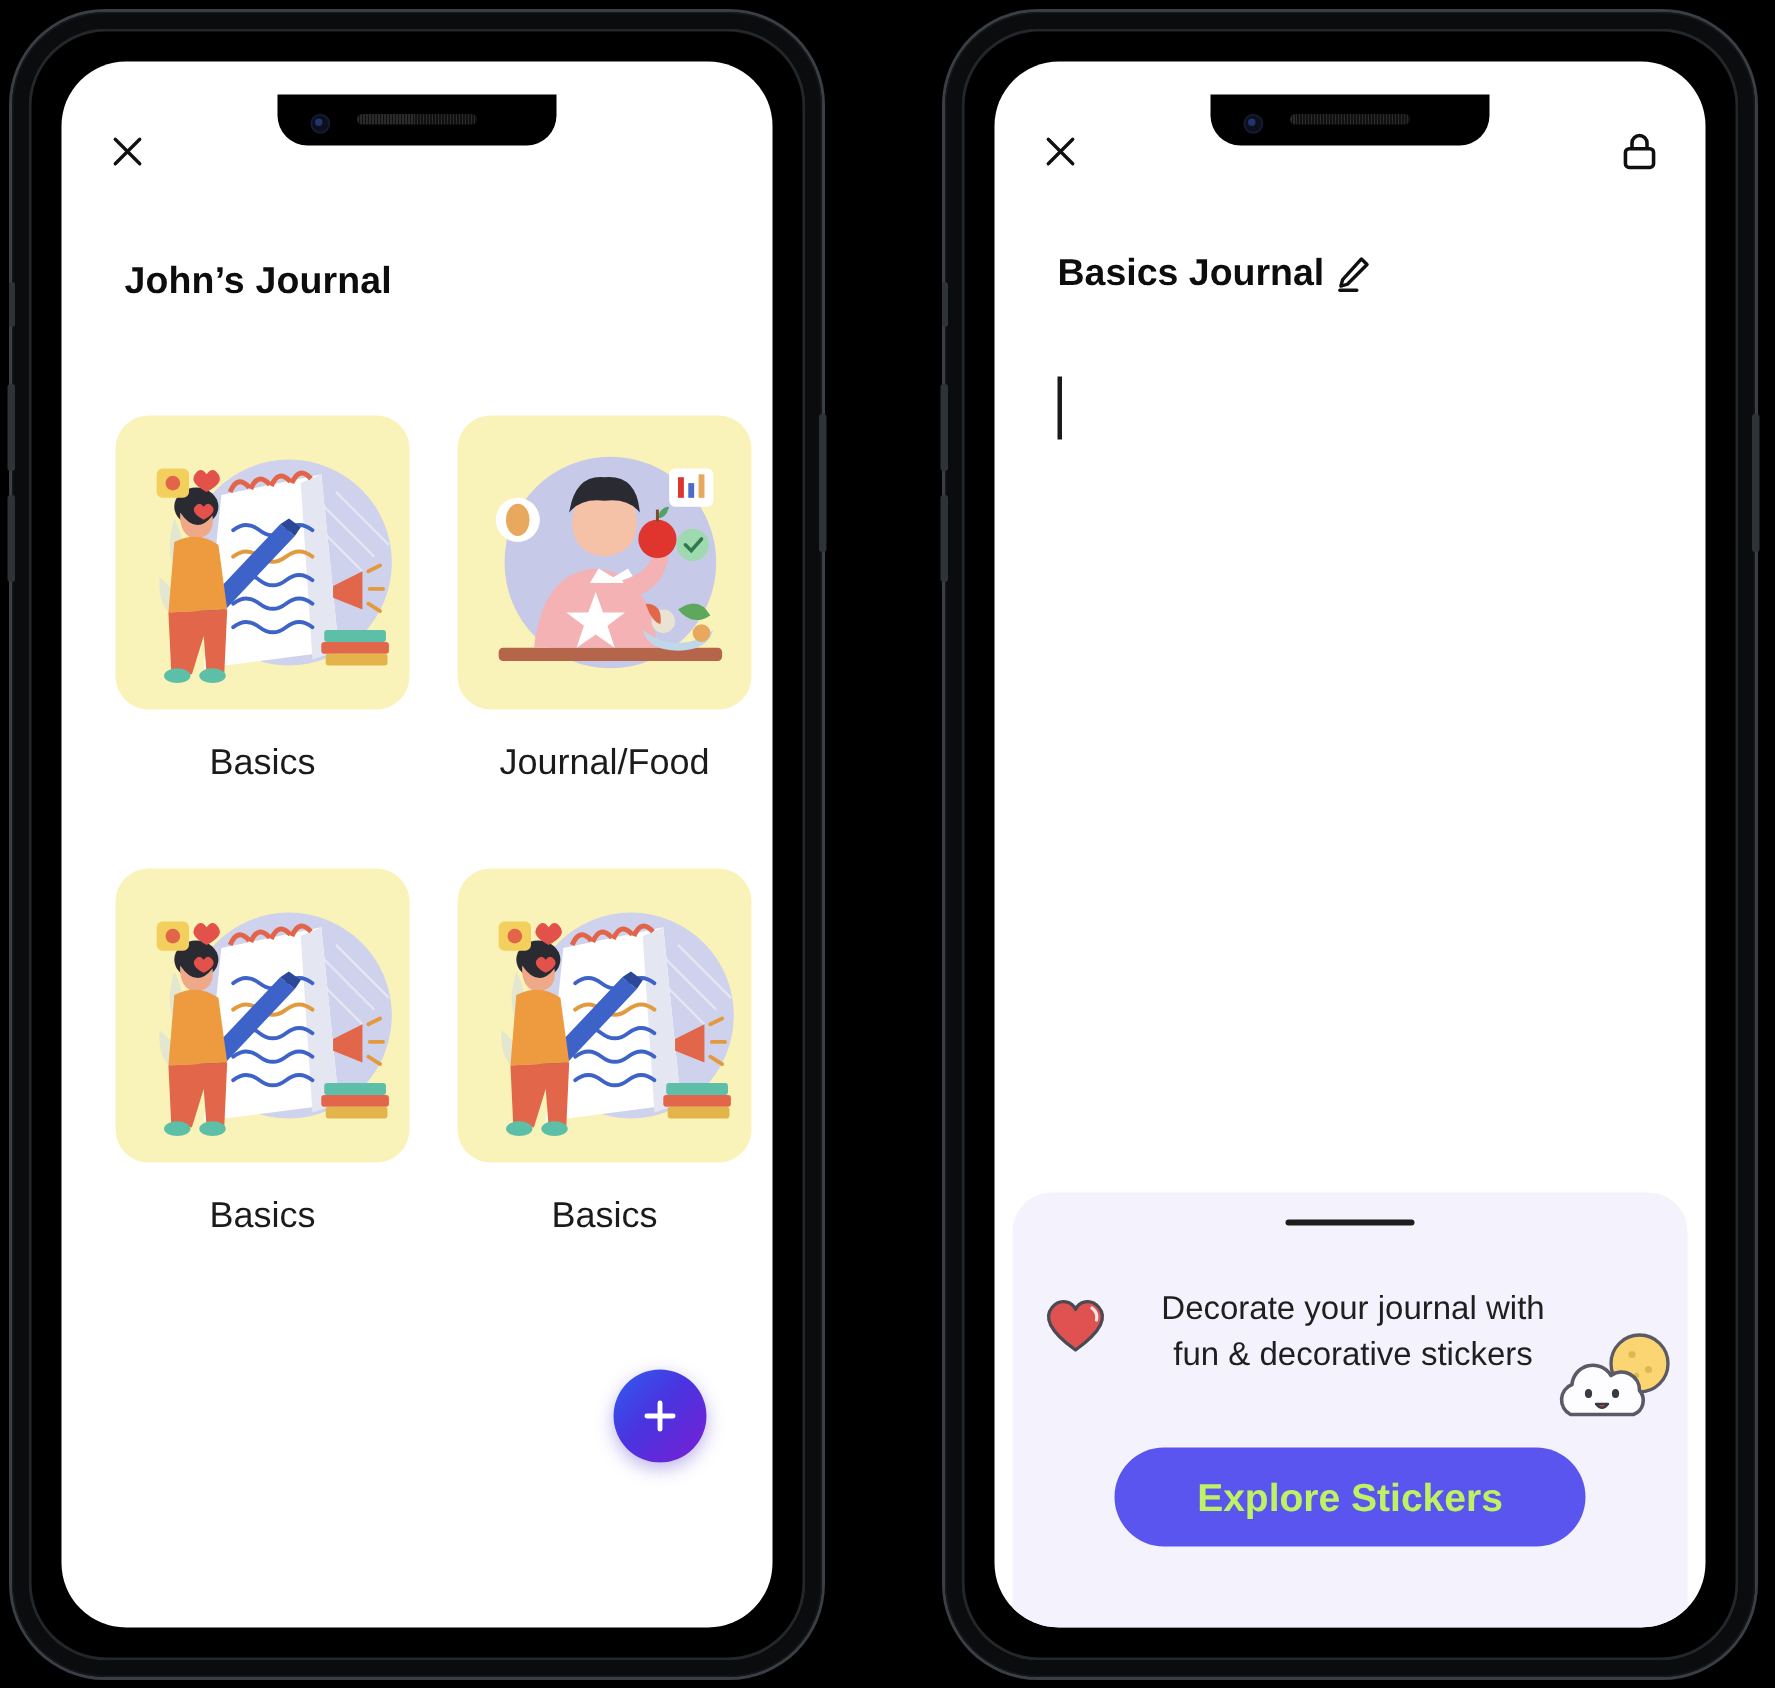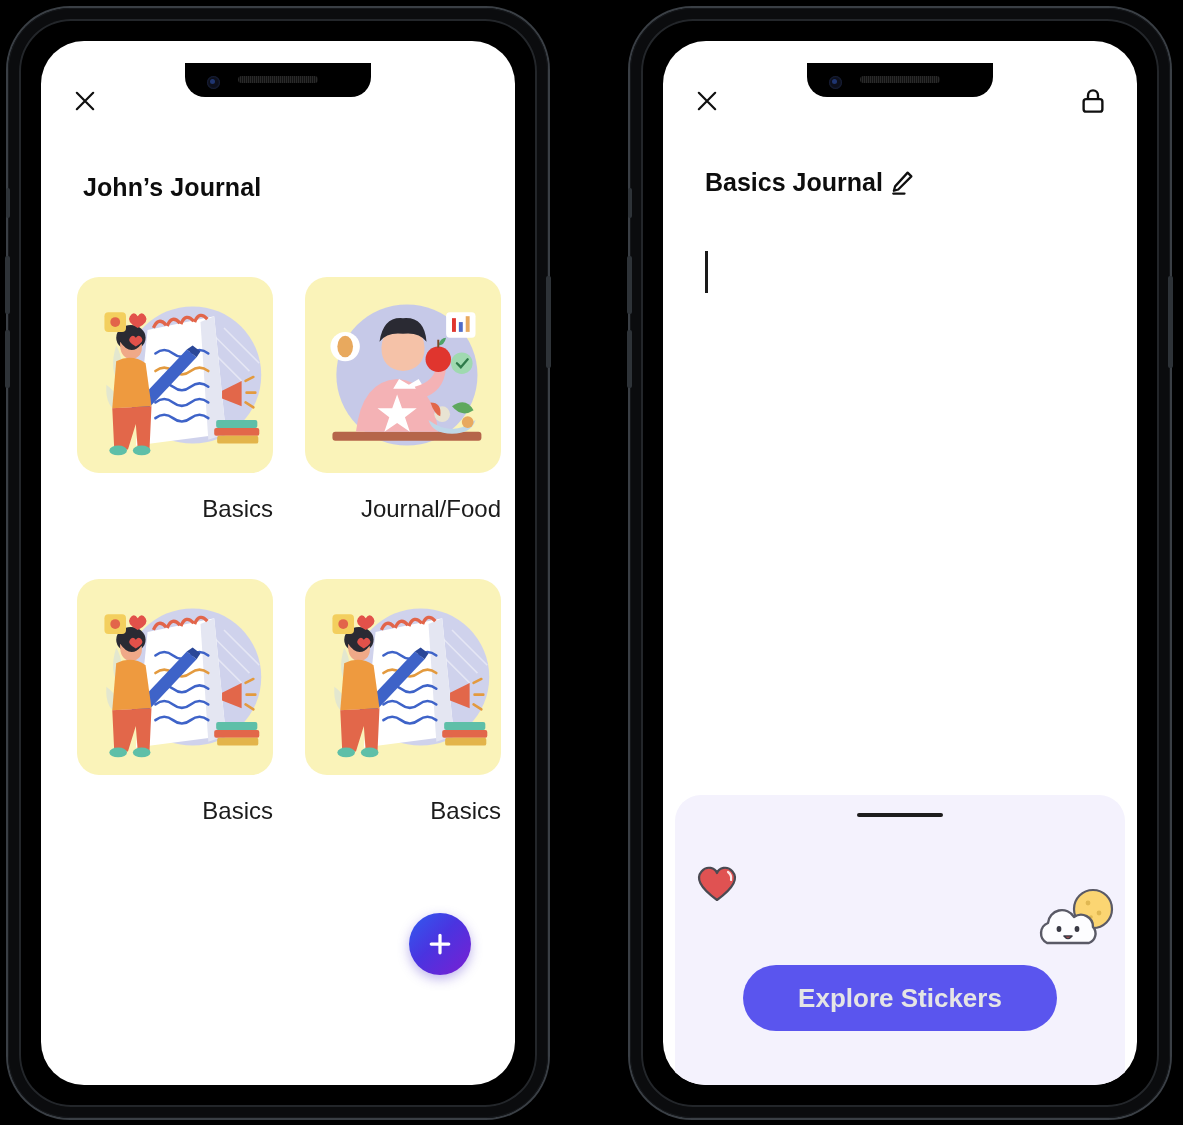--- a/index.html
+++ b/index.html
@@ -41,21 +41,21 @@
   .icon-btn { position: absolute; width: 44px; height: 44px; display: flex;
               align-items: center; justify-content: center; cursor: pointer; }
   .close-btn { left: 22px; top: 0; }
   .lock-btn  { right: 22px; top: 0; }
 
   
   .page-title { position: absolute; top: 132px; left: 42px; font-size: 25px;
                 font-weight: 700; color: #0d0d0d; letter-spacing: .1px; }
   .grid { position: absolute; top: 236px; left: 36px; right: 30px;
           display: grid; grid-template-columns: 1fr 1fr; row-gap: 56px; column-gap: 32px; }
-  .card { display: flex; flex-direction: column; align-items: flex-end; cursor: pointer; }
+  .card { display: flex; flex-direction: column; align-items: center; cursor: pointer; }
   .thumb { width: 196px; height: 196px; border-radius: 22px; background: #FAF3B9;
            position: relative; overflow: hidden; }
   .card-label { margin-top: 22px; font-size: 24px; color: #1b1b1b; text-align: center;
                 white-space: nowrap; }
   .fab { position: absolute; right: 44px; bottom: 110px; width: 62px; height: 62px;
          border-radius: 50%;
          background: linear-gradient(135deg, #2f5cf0 0%, #4a34e0 45%, #7a1fd2 100%);
          display: flex; align-items: center; justify-content: center; cursor: pointer;
          box-shadow: 0 4px 12px rgba(70,40,200,.35); }
   .fab svg { width: 30px; height: 30px; }
@@ -75,21 +75,21 @@
            padding-top: 18px; }
   .handle { width: 86px; height: 4px; border-radius: 3px; background: #1d1d1d;
             margin: 0 auto 10px; cursor: grab; }
   .sheet-body { position: relative; height: 150px; }
   .sheet-text { position: absolute; left: 96px; right: 92px; top: 22px; text-align: center; }
   .sheet-title { font-size: 25px; font-weight: 700; color: #141414; }
   .sheet-sub { margin-top: 8px; font-size: 22px; line-height: 1.4; color: #1f1f1f; }
   .heart-sticker { position: absolute; left: 18px; top: 30px; width: 48px; height: 48px; }
   .cloud-sticker { position: absolute; right: 8px; top: 58px; width: 84px; height: 70px; }
   .explore-btn { position: absolute; left: 68px; right: 68px; bottom: 54px; height: 66px;
-                 border-radius: 34px; background: #5A55EE; color: #e5e5e5;
+                 border-radius: 34px; background: #5A55EE; color: #bef264;
                  display: flex; align-items: center; justify-content: center;
                  font-size: 26px; font-weight: 700; cursor: pointer; }
 
   
   .illus { position: absolute; inset: 0; }
   .illus svg { width: 100%; height: 100%; display: block; }
 </style>
 </head>
 <body>
 
@@ -377,21 +377,22 @@
 
           <div class="sheet-body">
 
             <svg class="heart-sticker" viewBox="0 0 48 48">
               <path d="M24 43 C6 30 3 21 8.5 14.5 C14 8 22 11 24 16 C26 11 34 8 39.5 14.5 C45 21 42 30 24 43Z" fill="#E05252" stroke="#4A4A52" stroke-width="2.2" stroke-linejoin="round"></path>
               <path d="M35 15 q4 3 3 8" stroke="#ffffff" stroke-width="2.2" fill="none" stroke-linecap="round" opacity=".85"></path>
             </svg>
 
             <div class="sheet-text">
               <div class="sheet-sub">
-                <br>
+                <span>Decorate your journal with</span><br>
+                <span>fun &amp; decorative stickers</span>
               </div>
             </div>
 
             <svg class="cloud-sticker" viewBox="0 0 84 70">
               <circle cx="60" cy="24" r="19" fill="#FBD572" stroke="#5A5A66" stroke-width="2.2"></circle>
               <circle cx="55" cy="18" r="2.4" fill="#E0B852"></circle>
               <circle cx="66" cy="28" r="2.4" fill="#E0B852"></circle>
               <circle cx="58" cy="32" r="1.8" fill="#E0B852"></circle>
               <path d="M14 58 a11 11 0 0 1 1 -20 a14 14 0 0 1 26 -6 a12 12 0 0 1 19 10
                        a10 10 0 0 1 -4 16 Z" fill="#FDFDFF" stroke="#5A5A66" stroke-width="2.4" stroke-linejoin="round"></path>

